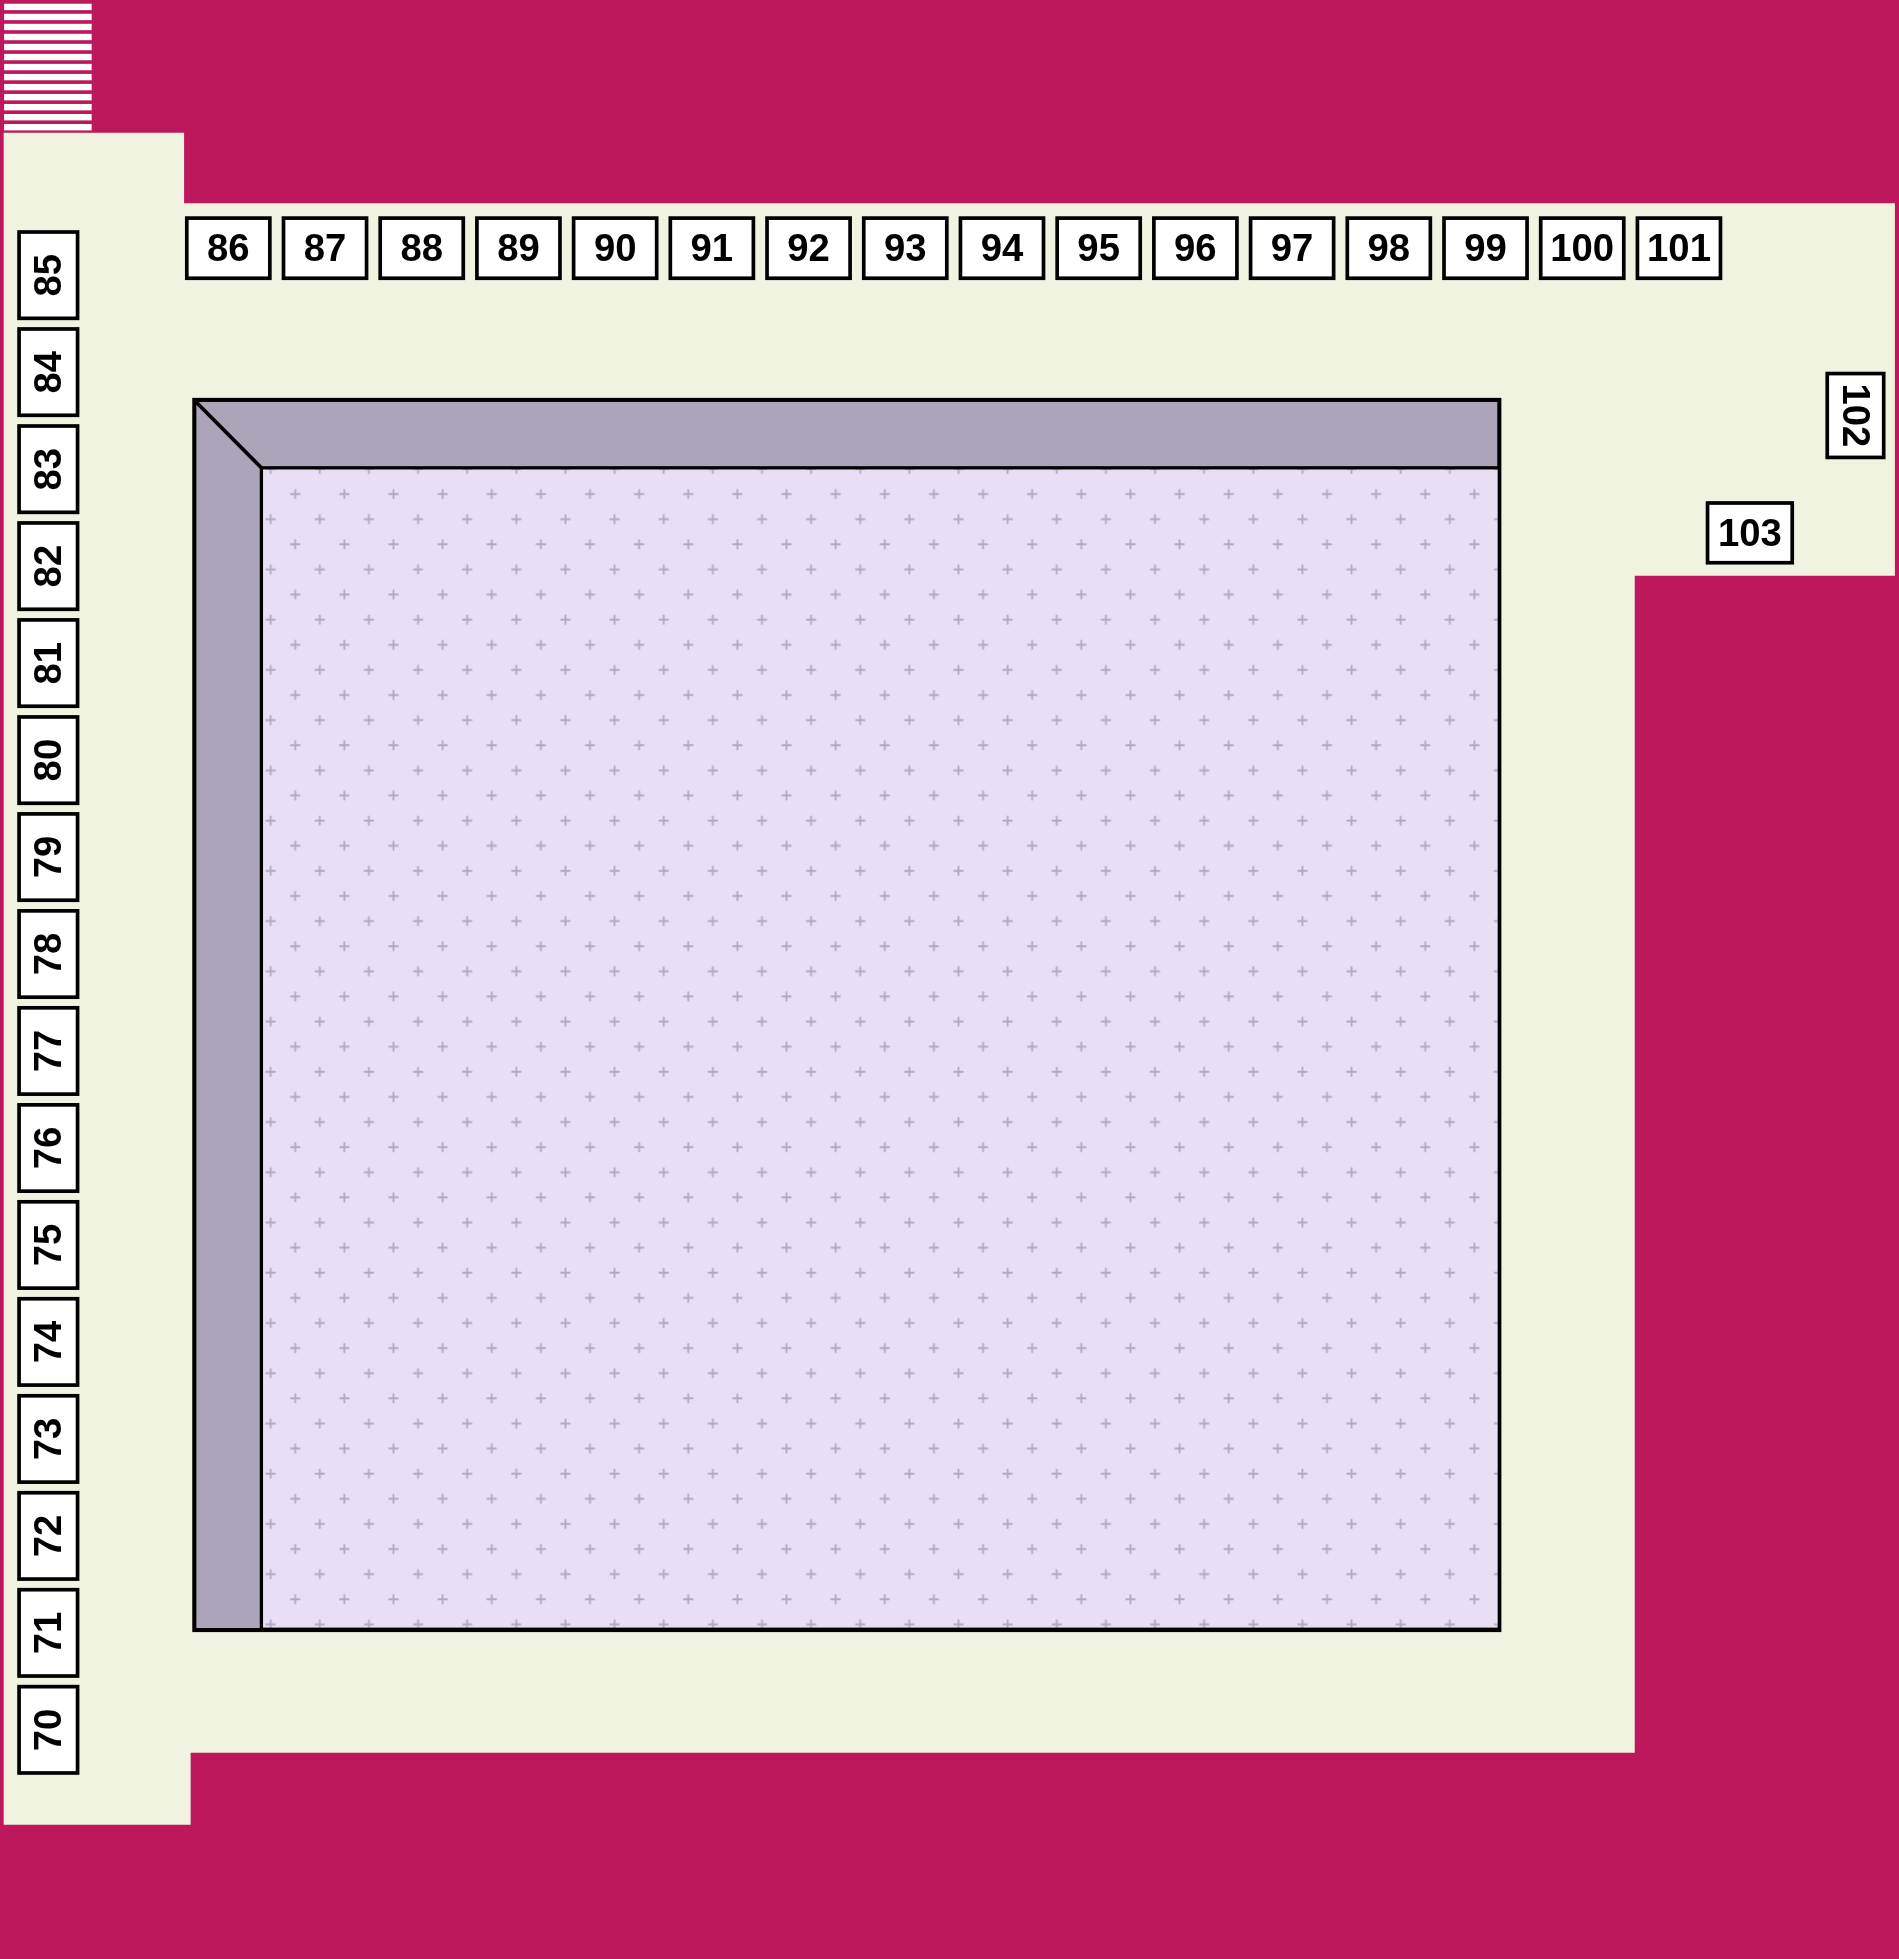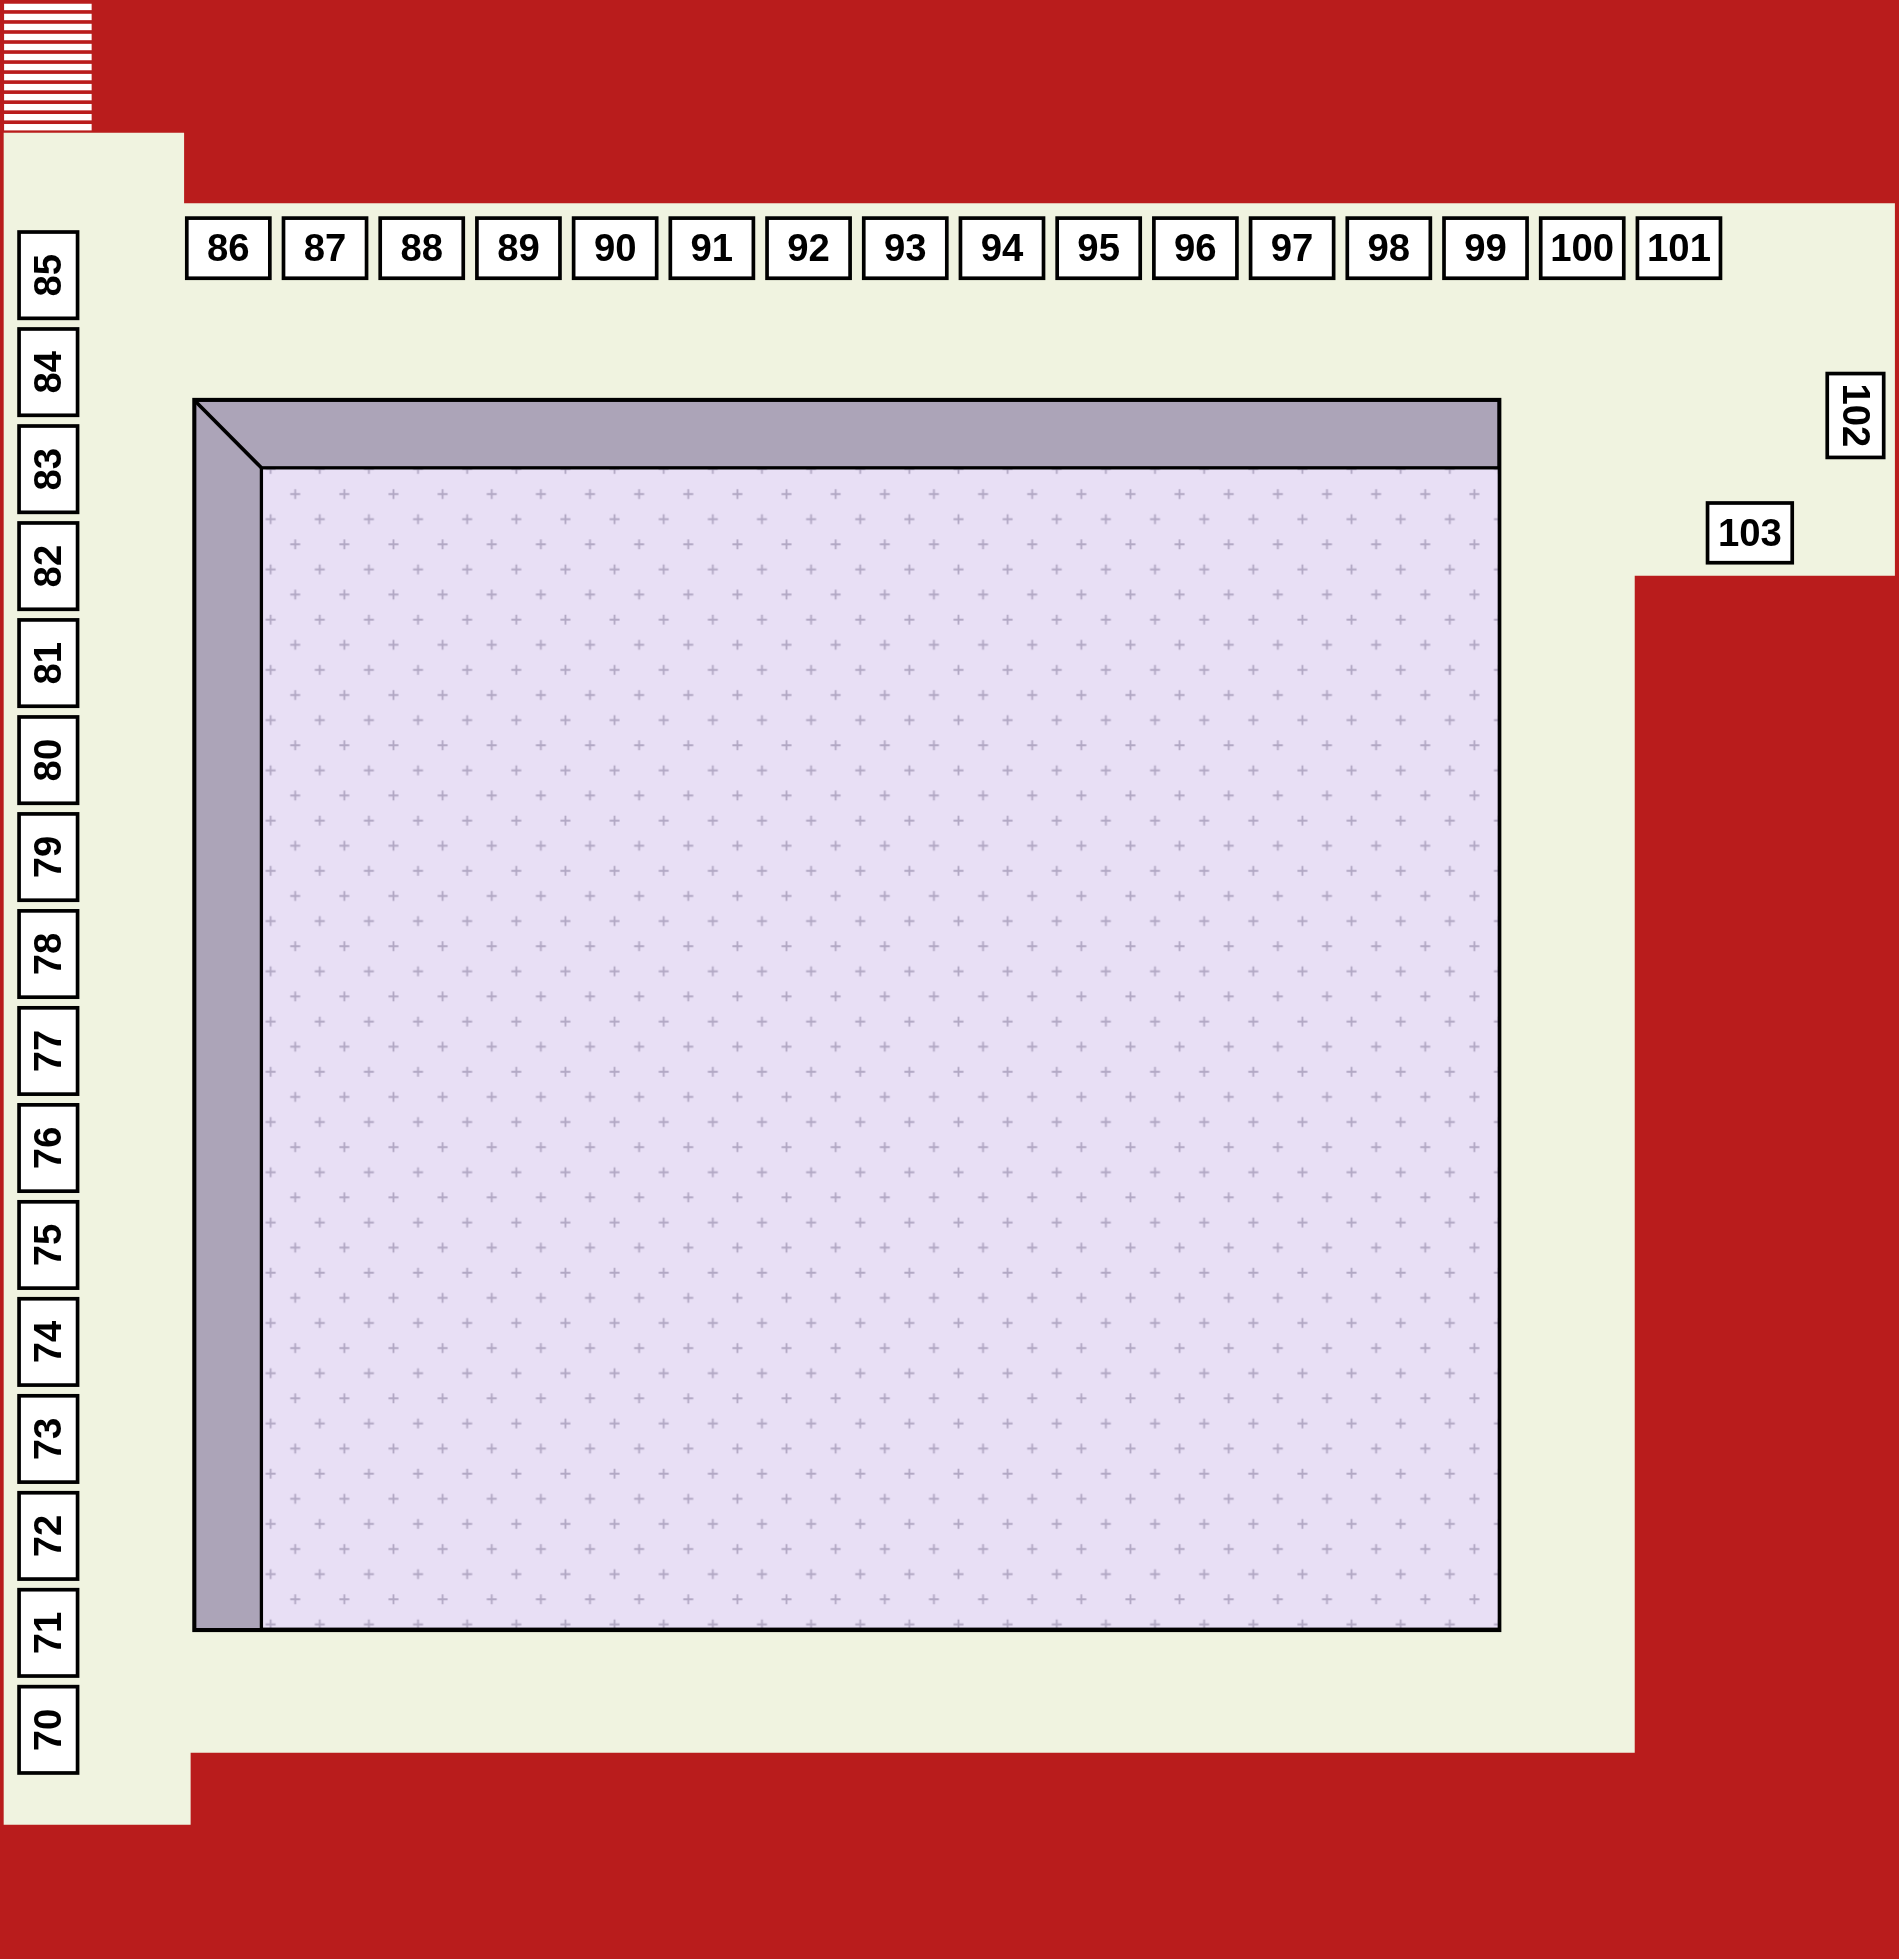--- a/index.html
+++ b/index.html
@@ -1,16 +1,16 @@
 <!DOCTYPE html>
 <html style="font-size:13px"><head>
 <meta charset="utf-8">
 <style>
 html,body{margin:0;padding:0;background:#000000;}
-#plan{position:relative;width:1899px;height:1960px;background:#b91c1c;overflow:hidden;}
+#plan{position:relative;width:1899px;height:1960px;background:#be185d;overflow:hidden;}
 text{font-family:"Liberation Sans",sans-serif;font-weight:bold;font-size:46.8px;fill:#000000;}
 </style>
 </head>
 <body>
 <div id="plan">
 <svg width="1899" height="1960" viewBox="0 0 2321 2395">
 <defs>
 <pattern id="crosses" patternUnits="userSpaceOnUse" width="60.05" height="61.4" x="315.8" y="557.55">
 <rect x="0" y="0" width="60.05" height="61.4" fill="#e8dff5"></rect>
 <path d="M8.9 15.35 H21.1 M15 9.25 V21.45" stroke="#b2a8c4" stroke-width="2.2" fill="none"></path>

